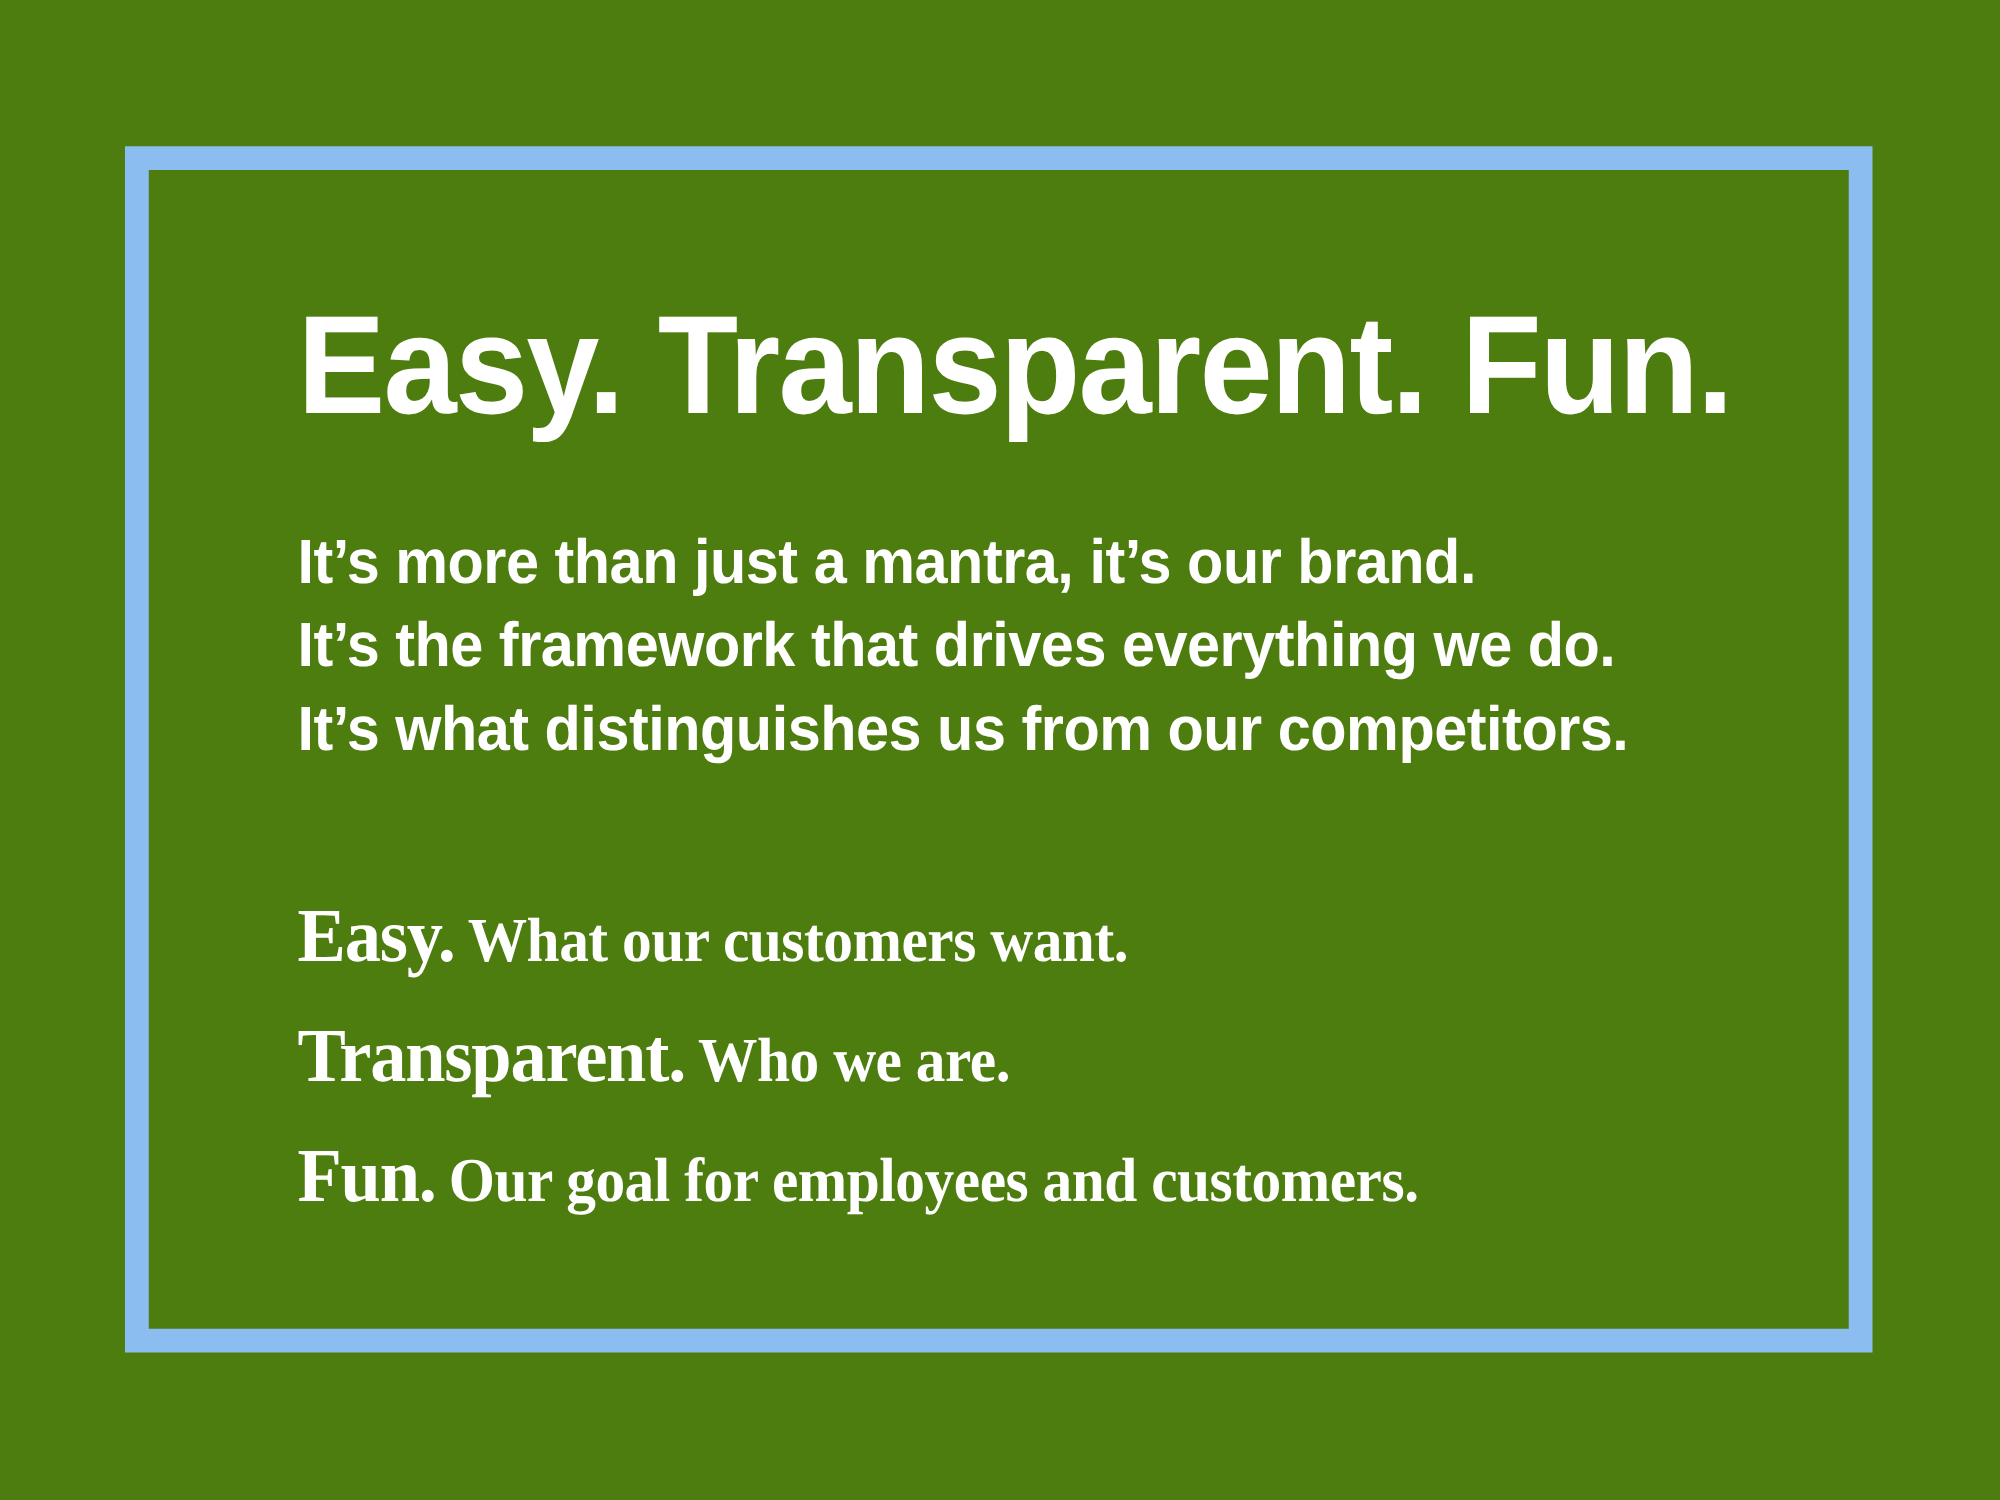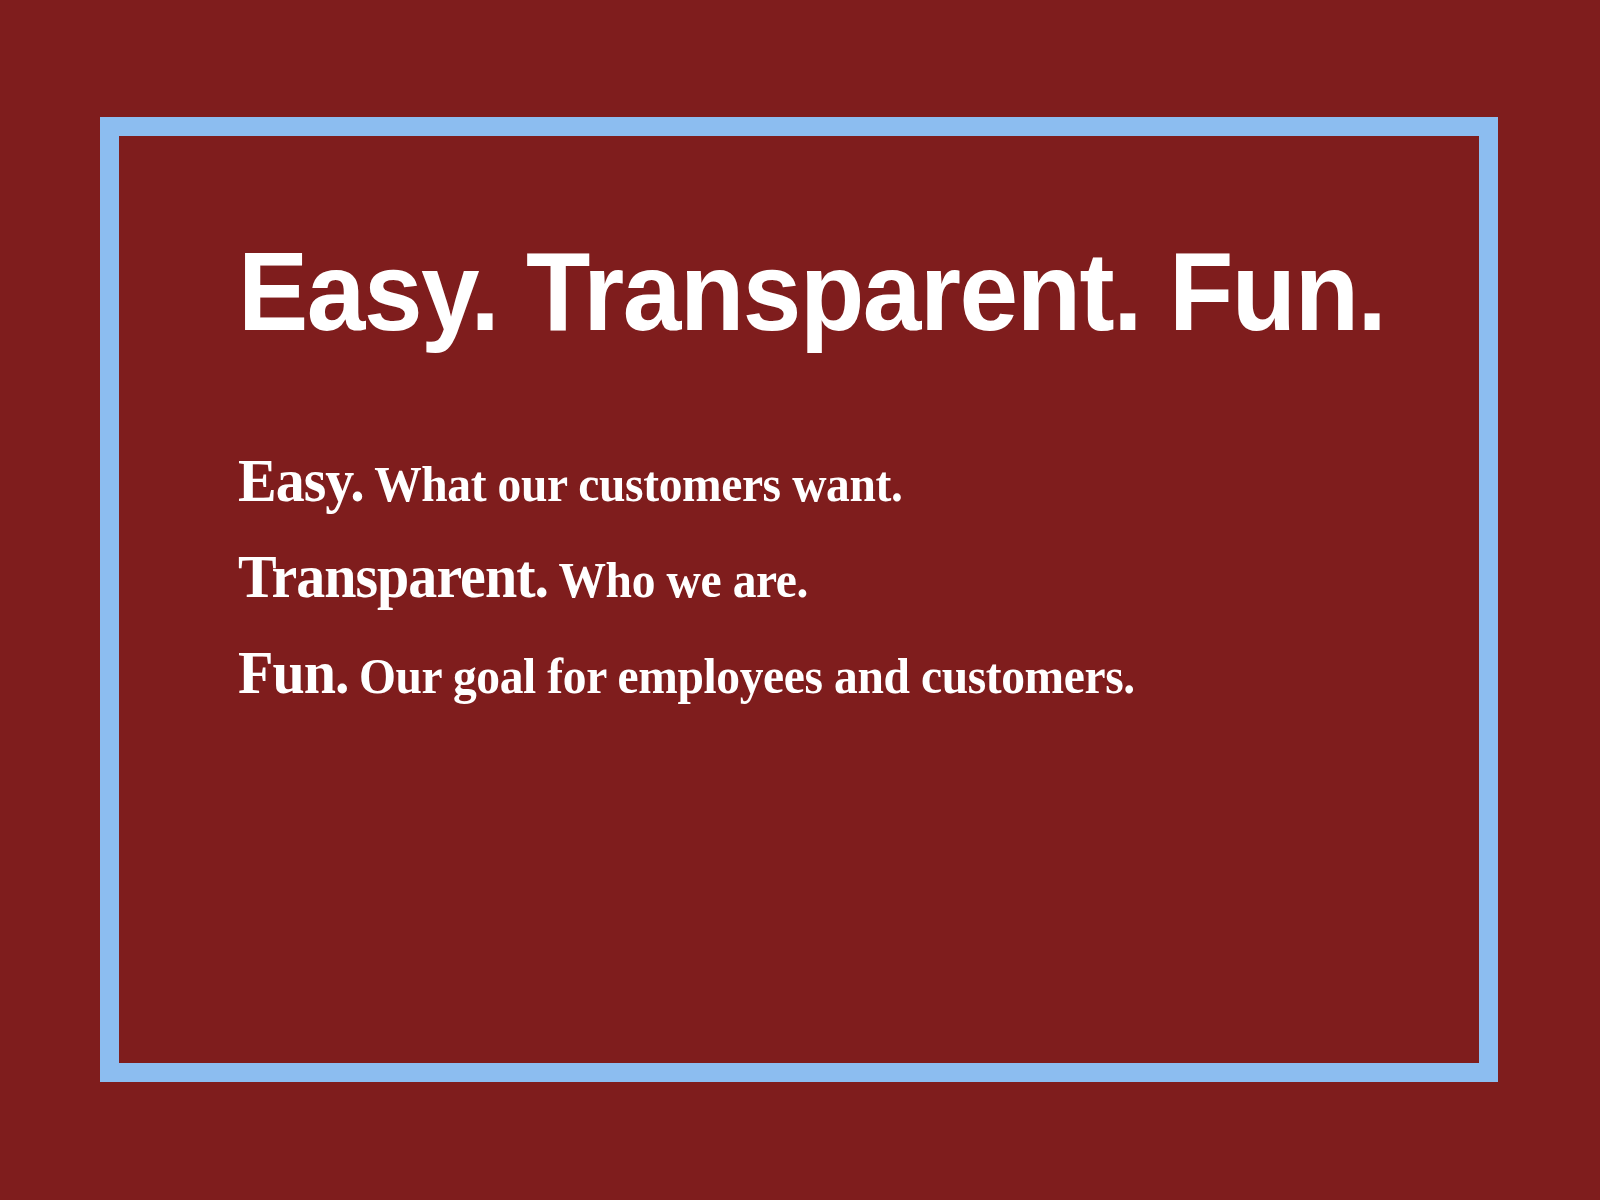--- a/index.html
+++ b/index.html
@@ -14,21 +14,21 @@
     overflow: hidden;
     font-family: "Liberation Sans", "DejaVu Sans", sans-serif;
     background: #044785;
   }
 
   
   .slide {
     position: relative;
     width: 1600px;
     height: 1200px;
-    background: #7f1d1d;
+    background: #4d7c0f;
     box-sizing: border-box;
   }
 
   
   .frame {
     position: absolute;
     left: 100px;
     top: 117px;
     width: 1398px;
     height: 965px;
@@ -115,20 +115,25 @@
 <body>
 
 <div class="slide">
 
   <div class="frame"></div>
 
   <div class="content">
 
     <h1 class="headline">Easy. Transparent. Fun.</h1>
 
+    <div class="intro">
+      <div class="intro-line">It’s more than just a mantra, it’s our brand.</div>
+      <div class="intro-line">It’s the framework that drives everything we do.</div>
+      <div class="intro-line">It’s what distinguishes us from our competitors.</div>
+    </div>
 
     <div class="definitions">
 
       <div class="def-line">
         <span class="def-term">Easy.</span><span class="def-gap"></span><span class="def-desc">What our customers want.</span>
       </div>
 
       <div class="def-line">
         <span class="def-term">Transparent.</span><span class="def-gap"></span><span class="def-desc">Who we are.</span>
       </div>

